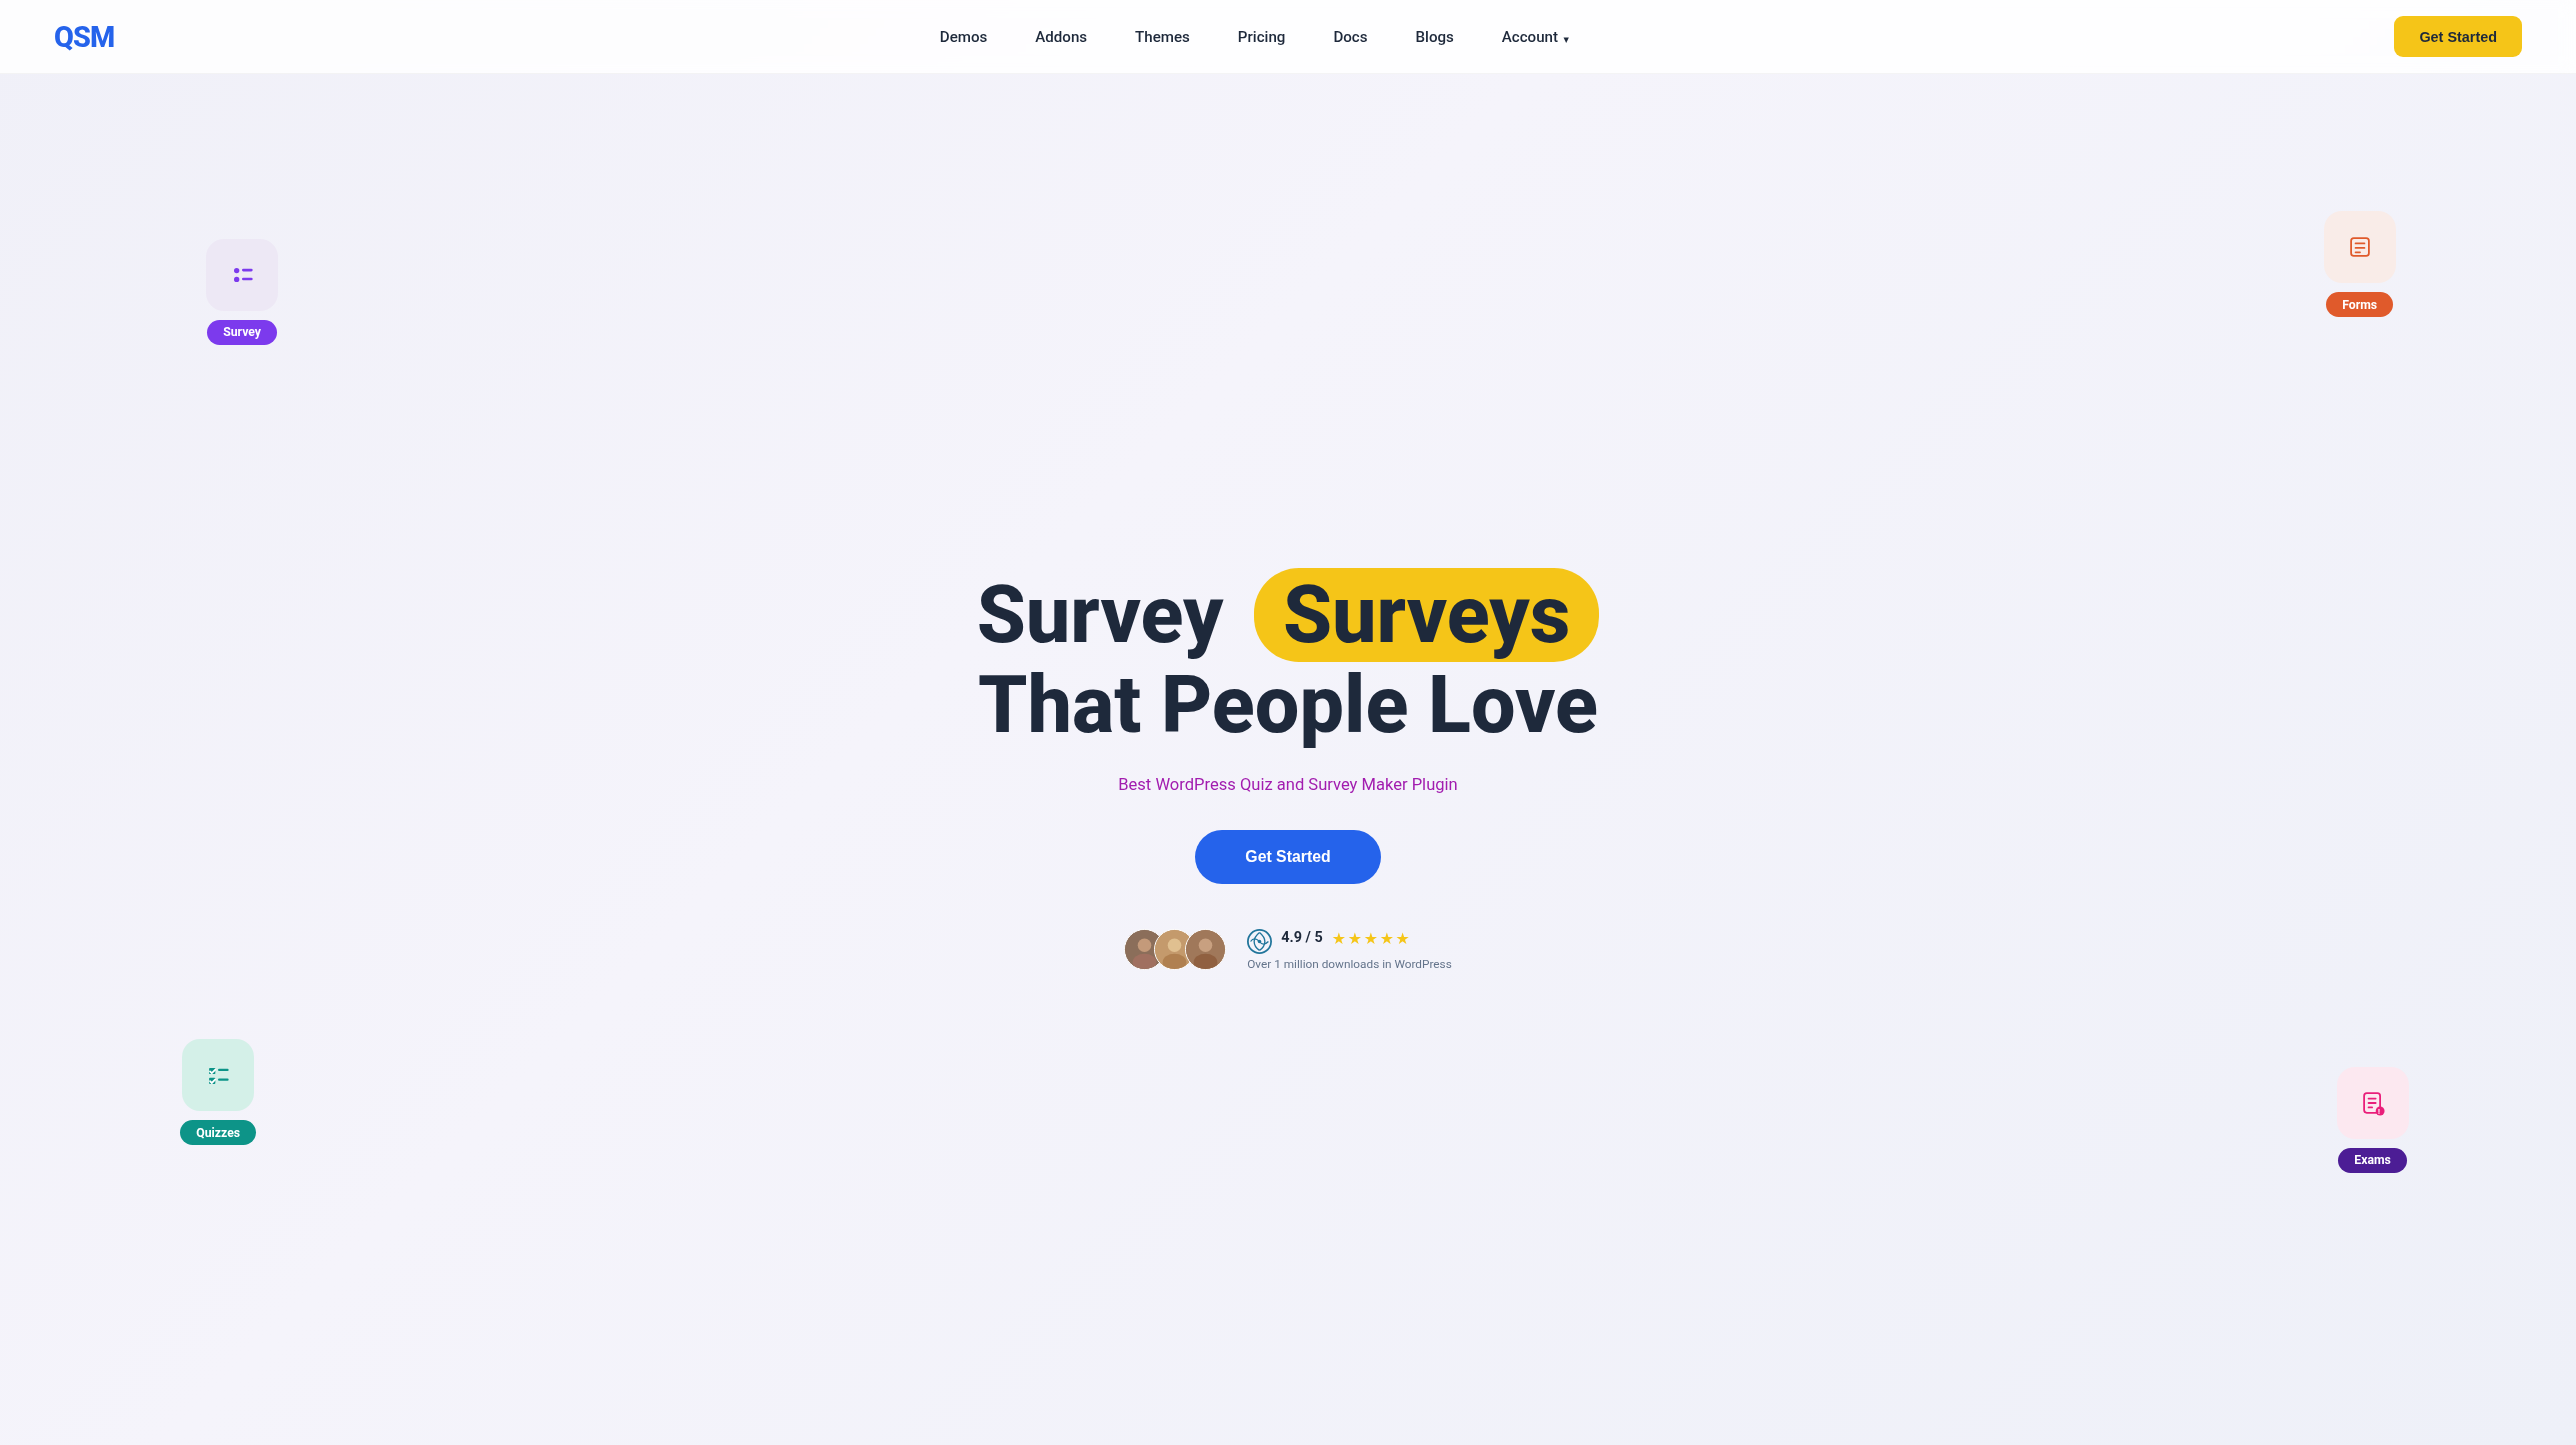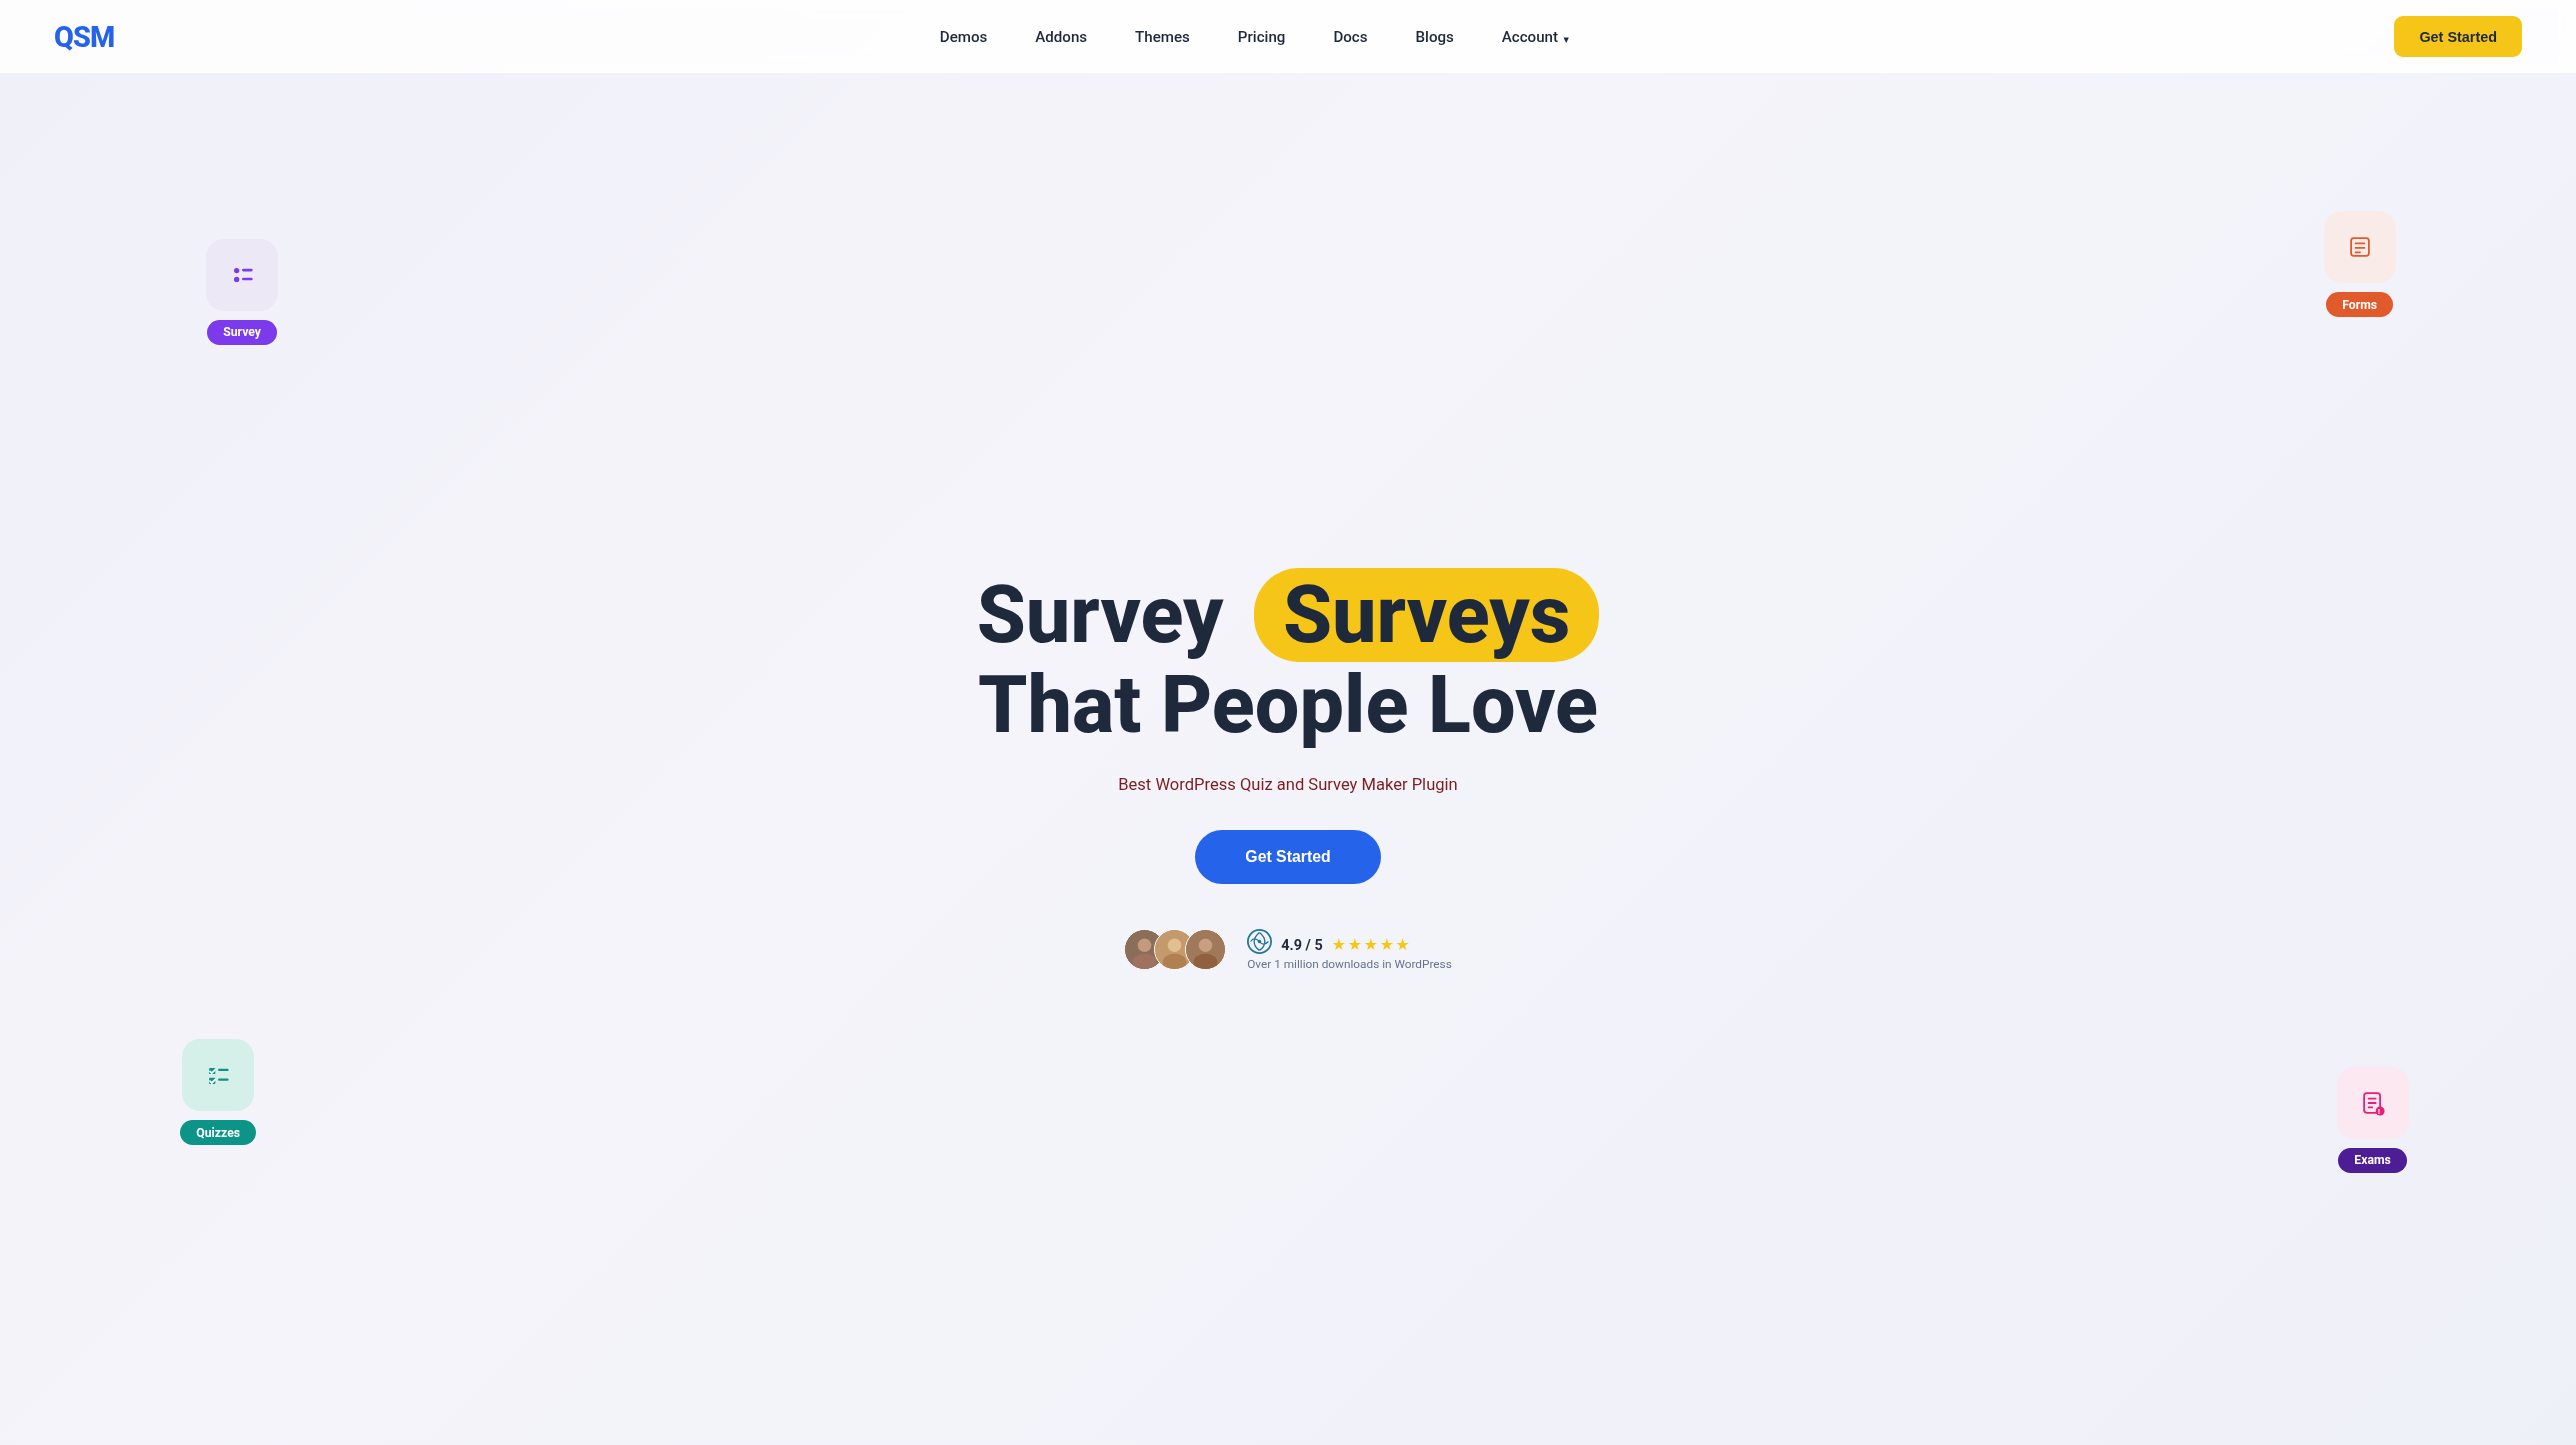--- a/index.html
+++ b/index.html
@@ -155,21 +155,21 @@
       background: #f5c518;
       border-radius: 45px;
       padding: 3.6px 29px;
       color: #1e293b;
       margin-left: 10.8px;
     }
 
     .hero-subtitle {
       margin-top: 25px;
       font-size: 1.15rem;
-      color: #7f1d1d;
+      color: #a21caf;
       font-weight: 400;
     }
 
     .get-started-btn-hero {
       margin-top: 36px;
       background: #2563eb;
       color: #fff;
       font-weight: 700;
       font-size: 1.1rem;
       border: none;
@@ -211,21 +211,21 @@
 
     .rating-block {
       display: flex;
       flex-direction: column;
       align-items: flex-start;
       gap: 3.6px;
     }
 
     .rating-top {
       display: flex;
-      align-items: flex-end;
+      align-items: flex-start;
       gap: 9px;
     }
 
     .wp-icon {
       width: 25px;
       height: 25px;
     }
 
     .rating-score {
       font-weight: 700;

